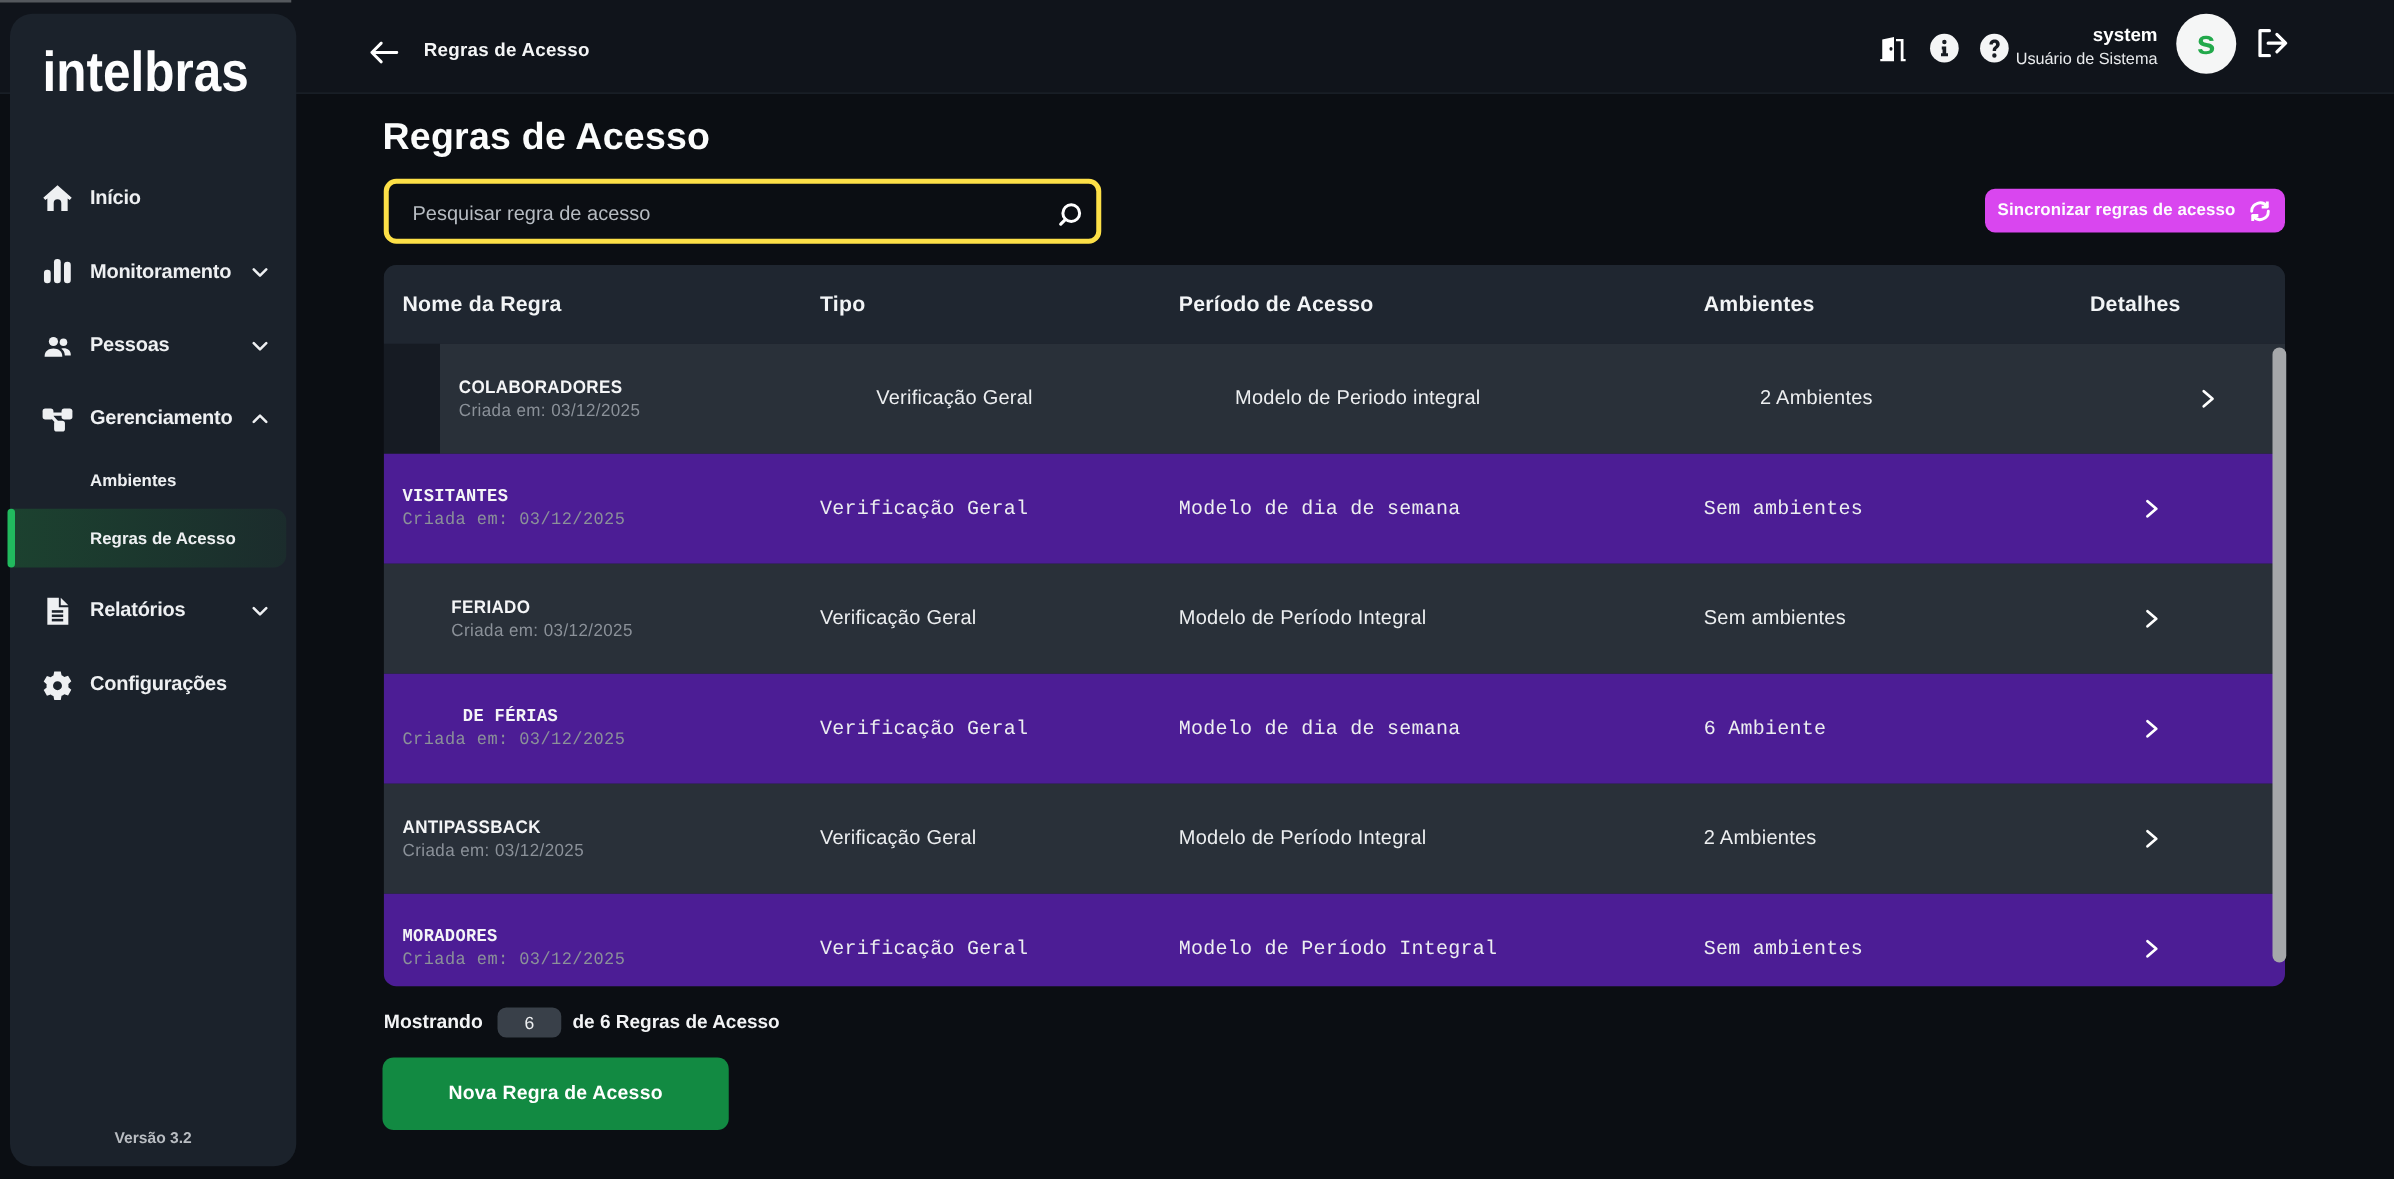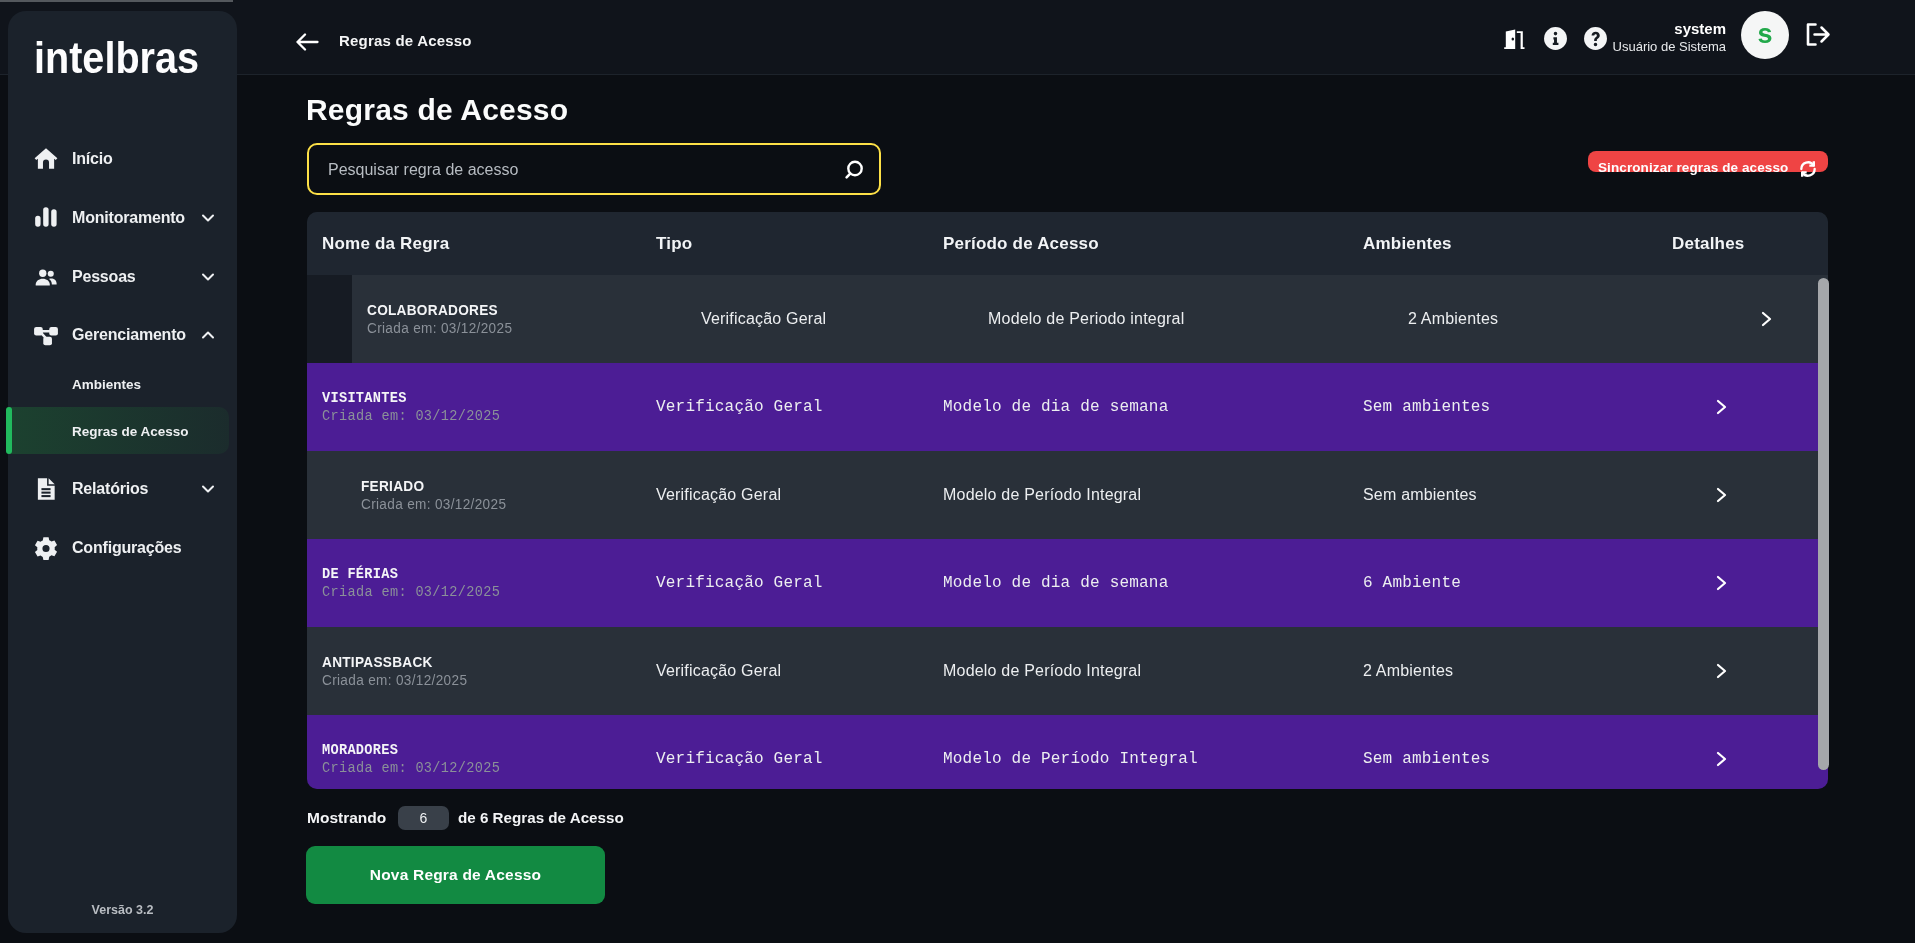--- a/index.html
+++ b/index.html
@@ -24,45 +24,45 @@
   .mitem .ic { position:absolute; left:25px; top:50%; transform:translateY(-50%); width:26px; height:26px; }
   .mitem .tx { position:absolute; left:64px; top:50%; transform:translateY(-50%); font-size:16px; font-weight:bold; color:#eef0f2; letter-spacing:-.2px; white-space:nowrap; }
   .mitem .ch { position:absolute; left:192px; top:50%; transform:translateY(-50%); }
   .sub .tx { font-size:13.5px; letter-spacing:0; }
   #active { position:absolute; left:0px; top:396px; width:221px; height:47px; background:linear-gradient(90deg, rgba(30,160,60,.25), rgba(30,160,60,.08)); border-radius:2px 10px 10px 2px; }
   #active .bar { position:absolute; left:-2px; top:0; width:6px; height:47px; border-radius:6px; background:#21ba5e; }
   #versao { position:absolute; left:0; bottom:16px; width:229px; text-align:center; font-size:12.5px; font-weight:bold; color:#b9bdc2; }
 
   
   #h1 { position:absolute; left:306px; top:93px; font-size:30px; font-weight:bold; color:#fbfcfc; letter-spacing:.2px; }
-  #search { position:absolute; left:307px; top:143px; width:574px; height:52px; border:2px solid #fde047; border-radius:10px; }
+  #search { position:absolute; left:307px; top:143px; width:574px; height:52px; border:4px solid #fde047; border-radius:10px; }
   #search .ph { position:absolute; left:19px; top:16px; font-size:16px; color:#b7bcc2; }
   #search svg { position:absolute; left:533px; top:14px; }
-  #syncbtn { position:absolute; left:1588px; top:151px; width:240px; height:21px; background:#ef4444; border-radius:8px; }
+  #syncbtn { position:absolute; left:1588px; top:151px; width:240px; height:35px; background:#d946ef; border-radius:8px; }
   #syncbtn .tx { position:absolute; left:10px; top:9px; font-size:13.5px; font-weight:bold; color:#fdfdfe; letter-spacing:.1px; }
   #syncbtn svg { position:absolute; right:10px; top:8px; }
 
   
   #table { position:absolute; left:307px; top:212px; width:1521px; height:577px; border-radius:10px; overflow:hidden; background:#161b23; }
   #thead { position:absolute; left:0; top:0; width:1521px; height:63px; background:#1f2630; }
   .hc { position:absolute; top:0; height:63px; line-height:63px; font-size:17px; font-weight:bold; color:#f2f4f6; letter-spacing:.2px; }
   .row { position:absolute; left:0; width:1521px; height:88px; }
   .odd { background:#293039; }
   .even { background:#4c1d95;font-family:Liberation Mono, monospace; }
   .cell { position:absolute; top:50%; transform:translateY(-50%); font-size:16px; color:#eceef0; letter-spacing:.2px; }
   .namec { position:absolute; top:50%; transform:translateY(-50%); }
   .namec .n { font-size:14.5px; font-weight:bold; color:#f4f5f7; letter-spacing:.3px; transform-origin:left; transform:scaleX(.94); }
   .namec .d { font-size:14px; color:#8b9199; margin-top:2px; letter-spacing:.35px; transform-origin:left; transform:scaleX(.97); }
   .chev { position:absolute; left:1405px; top:50%; transform:translateY(-50%); }
   #thumb { position:absolute; left:1818px; top:278px; width:11px; height:492px; border-radius:6px; background:#a5a7aa; }
 
   #mostrando { position:absolute; left:307px; top:809px; font-size:15.5px; font-weight:bold; color:#f3f4f6; }
   #pill { position:absolute; left:398px; top:806px; width:51px; height:24px; background:#394049; border-radius:7px; text-align:center; line-height:24px; font-size:14px; color:#eef0f2; font-weight:normal; }
   #mostrando2 { position:absolute; left:458px; top:809px; font-size:15.2px; font-weight:bold; color:#f3f4f6; }
-  #newbtn { position:absolute; left:306px; top:846px; width:299px; height:58px; background:#128a42; border-radius:9px; text-align:center; line-height:58px; font-size:15.5px; font-weight:bold; color:#fff; letter-spacing:.2px; }
+  #newbtn { position:absolute; left:306px; top:846px; width:277px; height:58px; background:#128a42; border-radius:9px; text-align:center; line-height:58px; font-size:15.5px; font-weight:bold; color:#fff; letter-spacing:.2px; }
 </style>
 </head>
 <body>
 <div id="topbar"></div>
 <div id="topstrip"></div>
 
 <svg id="backarrow" width="24" height="18" viewBox="0 0 24 18" fill="none">
     <path d="M22.5 9 H2.5 M10 1.5 L2.5 9 L10 16.5" stroke="#fff" stroke-width="2.3" stroke-linecap="round" stroke-linejoin="round"></path>
   </svg>
 <div id="tbtitle">Regras de Acesso</div>
@@ -227,21 +227,21 @@
         <div class="d">Criada em: 03/12/2025</div>
       </div>
     <div class="cell" style="left:349px;">Verificação Geral</div>
     <div class="cell" style="left:636px;">Modelo de Período Integral</div>
     <div class="cell" style="left:1056px;">Sem ambientes</div>
     <svg class="chev" width="18" height="18" viewBox="0 0 18 18" fill="none">
         <path d="M6 3 L13 9 L6 15" stroke="#fff" stroke-width="2.2" stroke-linecap="round" stroke-linejoin="round"></path>
       </svg>
   </div>
   <div class="row even" style="top:327px;">
-    <div class="namec" style="left:15px;">
+    <div class="namec" style="left:15px;text-align:center;">
         <div class="n">DE FÉRIAS</div>
         <div class="d">Criada em: 03/12/2025</div>
       </div>
     <div class="cell" style="left:349px;">Verificação Geral</div>
     <div class="cell" style="left:636px;">Modelo de dia de semana</div>
     <div class="cell" style="left:1056px;">6 Ambiente</div>
     <svg class="chev" width="18" height="18" viewBox="0 0 18 18" fill="none">
         <path d="M6 3 L13 9 L6 15" stroke="#fff" stroke-width="2.2" stroke-linecap="round" stroke-linejoin="round"></path>
       </svg>
   </div>

